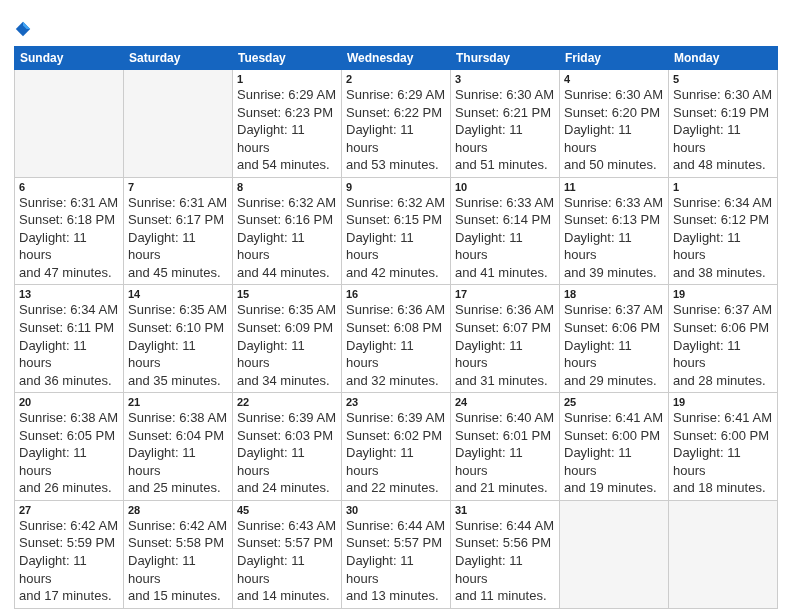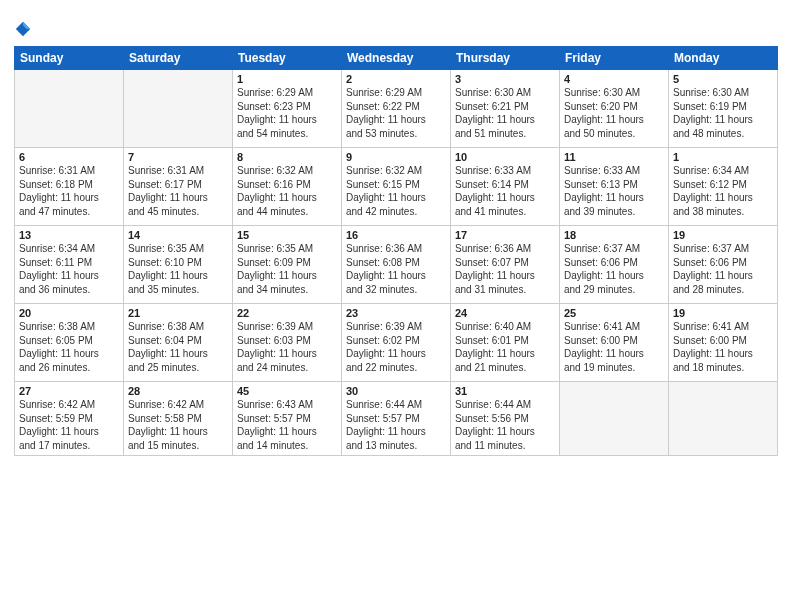--- a/index.html
+++ b/index.html
@@ -77,21 +77,21 @@
     .calendar td.empty {
       background: #f5f5f5;
     }
     .day-num {
       font-size: 11px;
       font-weight: bold;
       display: block;
       margin-bottom: 1px;
     }
     .day-info {
-      font-size: 10px;
+      font-size: 13px;
       line-height: 1.35;
       color: #333;
     }
     tr.week-row td {
       height: 78px;
     }
     tr.week-row-last td {
       height: 68px;
       margin-left: 48px;
     }

